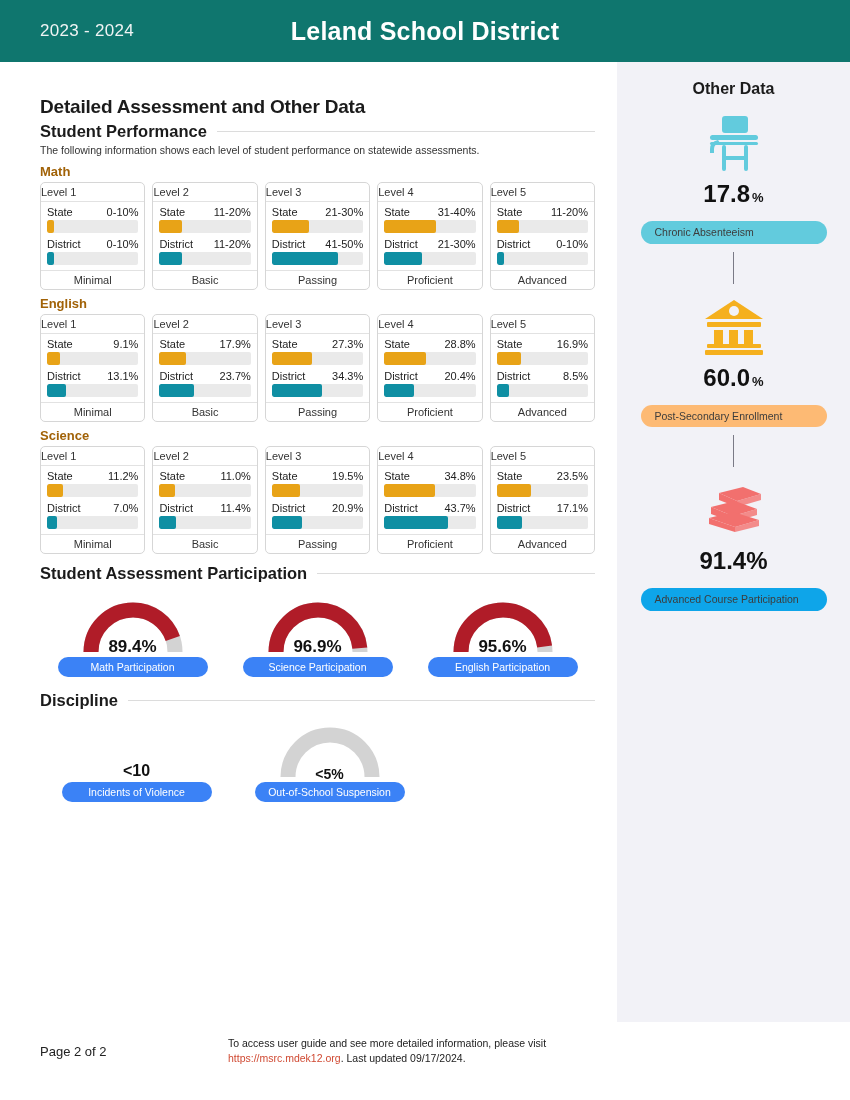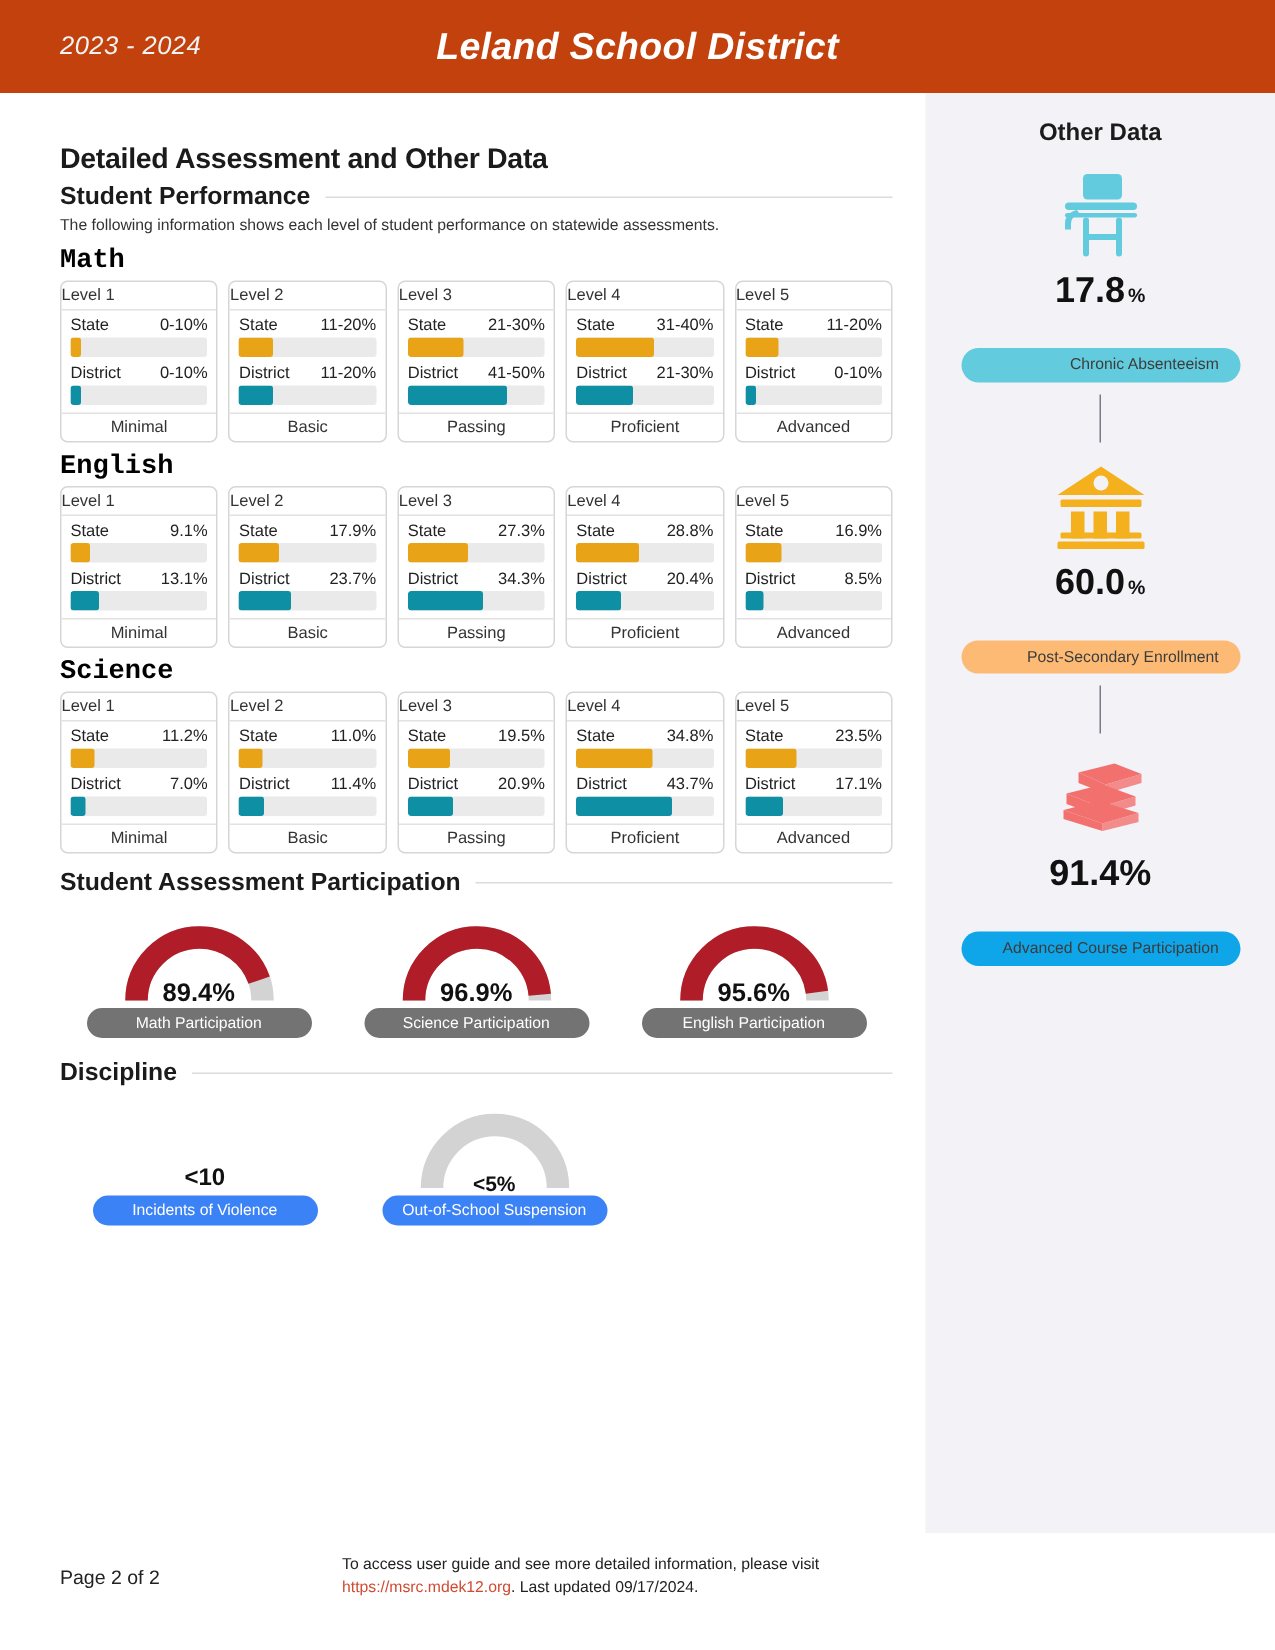--- a/index.html
+++ b/index.html
@@ -7,22 +7,22 @@
     width: 850px; height: 1100px;
     font-family: "Liberation Sans", "DejaVu Sans", sans-serif;
     background: #ffffff;
     overflow: hidden;
   }
   .page { position: relative; width: 850px; height: 1100px; background: #ffffff; }
 
   
   .header {
     position: absolute; left: 0; top: 0; width: 850px; height: 62px;
-    background: #c2410c; color: #ffffff;
-    display: flex; align-items: center; font-style: italic;
+    background: #0f766e; color: #ffffff;
+    display: flex; align-items: center;
   }
   .header-year {
     position: absolute; left: 40px; top: 50%; transform: translateY(-50%);
     font-size: 17px; font-weight: 400; letter-spacing: .3px; color: #f0f4f4;
   }
   .header-title {
     width: 100%; text-align: center;
     font-size: 25px; font-weight: bold; letter-spacing: .2px;
   }
 
@@ -38,21 +38,21 @@
   }
 
   h1.page-title {
     font-size: 19px; font-weight: bold; color: #1b1b1b; margin-bottom: 4px;
     letter-spacing: -.2px;
   }
   .sec-head { display: flex; align-items: center; gap: 10px; margin-top: 2px; }
   .sec-head .t { font-size: 16.5px; font-weight: bold; color: #1b1b1b; white-space: nowrap; }
   .sec-head .rule { flex: 1; height: 1px; background: #dcdcdc; }
   .sec-desc { font-size: 10.5px; color: #333; line-height: 1.3; margin: 3px 0 5px 0; max-width: 520px; }
-  .subj { font-size: 18px; font-weight: bold; color: #000000; margin: 6px 0 3px 0; font-family: Liberation Mono, monospace; }
+  .subj { font-size: 13px; font-weight: bold; color: #a16207; margin: 6px 0 3px 0; }
 
   
   .cards { display: flex; gap: 7px; }
   .card {
     flex: 1; border: 1px solid #d6d6d6; border-radius: 5px; background: #fff;
     overflow: hidden;
   }
   .card-head {
     text-align: left; font-size: 11px; color: #333; padding: 3px 0 3px 0;
     border-bottom: 1px solid #e2e2e2;
@@ -79,38 +79,38 @@
   .gauge svg { display: block; }
   .gauge .val {
     position: absolute; left: 0; right: 0; bottom: -2px; text-align: center;
     font-size: 17px; font-weight: bold; color: #111;
   }
   .pill {
     margin-top: 2px; border-radius: 20px; color: #fff;
     font-size: 10.5px; text-align: center; padding: 4px 12px; line-height: 1.15;
     min-width: 150px;
   }
-  .pill.red { background: #737373; }
+  .pill.red { background: #3b82f6; }
   .pill.blue { background: #3b82f6; }
 
   
   .disc-row { display: flex; margin-top: 10px; }
   .disc-cell { width: 193px; display: flex; flex-direction: column; align-items: center; }
   .disc-num { font-size: 16px; font-weight: bold; color: #111; height: 60px;
               display: flex; align-items: flex-end; justify-content: center; }
   .gauge.empty .val { font-size: 14px; }
 
   
   .other-title { text-align: center; font-size: 16px; font-weight: bold; color: #1b1b1b; padding-top: 18px; }
   .od-item { display: flex; flex-direction: column; align-items: center; }
   .od-icon { height: 70px; display: flex; align-items: center; justify-content: center; }
   .od-val { font-size: 24px; font-weight: bold; color: #111; margin-top: 2px; }
   .od-val .pct { font-size: 13px; font-weight: bold; margin-left: 2px; }
   .od-pill {
-    margin-top: 24px; border-radius: 20px; font-size: 10.5px; text-align: right;
+    margin-top: 13px; border-radius: 20px; font-size: 10.5px; text-align: left;
     padding: 5px 14px; line-height: 1.2; color: #3c3c3c; min-width: 186px;
   }
   .od-pill.cyan { background: #62cbdd; }
   .od-pill.amber { background: #fdba74; }
   .od-pill.salmon { background: #0ea5e9; }
   .connector { width: 1px; height: 32px; background: #7a7a86; margin: 8px auto; }
 
   
   .footer { position: absolute; left: 0; top: 1022px; width: 850px; height: 78px; background: #fff; }
   .pagenum { position: absolute; left: 40px; top: 22px; font-size: 13px; color: #222; }

